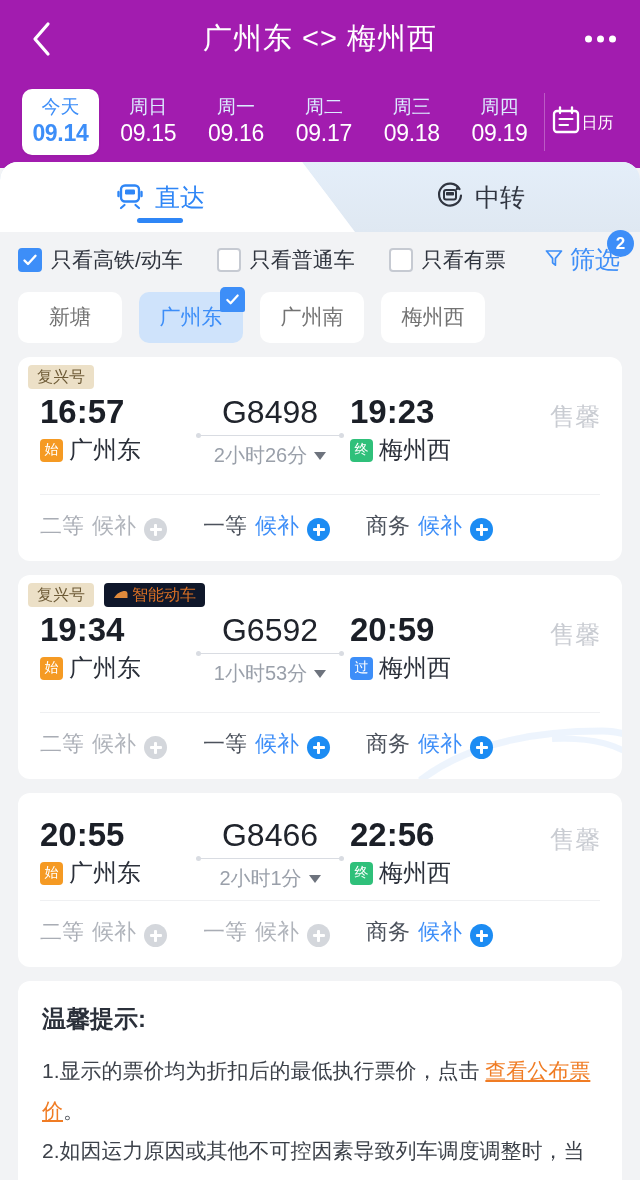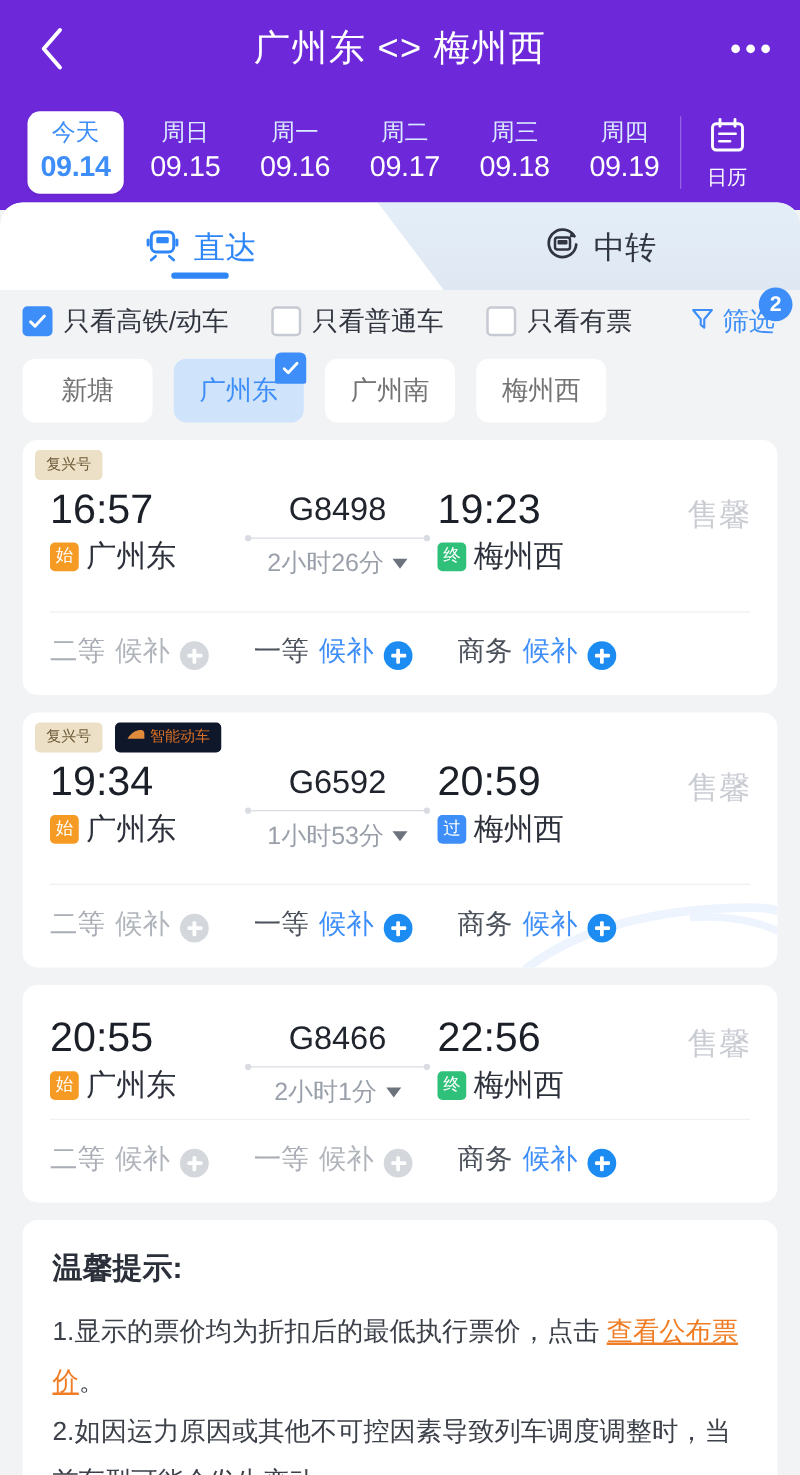--- a/index.html
+++ b/index.html
@@ -8,21 +8,21 @@
     width: 640px;
     height: 1180px;
     font-family: "Liberation Sans", "DejaVu Sans", sans-serif;
     background: #f2f3f5;
     overflow: hidden;
     position: relative;
   }
 
   
   .header {
-    background: #6d28d9;
+    background: #a21caf;
     padding: 0;
     position: relative;
     height: 168px;
   }
   .nav-row {
     height: 78px;
     display: flex;
     align-items: center;
     padding: 0 22px;
     position: relative;
@@ -102,21 +102,21 @@
   .date-item.active {
     background: #ffffff;
     box-shadow: 0 1px 3px rgba(0,0,0,0.06);
   }
   .date-item.active .dow { color: #3d8ef8; }
   .date-item.active .dnum { color: #3d8ef8; font-weight: 700; }
 
   .calendar-btn {
     width: 74px;
     display: flex;
-    flex-direction: column;
+    flex-direction: row;
     align-items: center;
     justify-content: center;
     cursor: pointer;
     border-left: 1px solid rgba(255,255,255,0.28);
     height: 58px;
     margin-left: 6px;
   }
   .calendar-btn .cal-label {
     color: #fff;
     font-size: 16px;
@@ -218,21 +218,21 @@
   .filter-btn {
     margin-left: auto;
     display: flex;
     align-items: center;
     gap: 5px;
     position: relative;
     cursor: pointer;
     padding-right: 4px;
   }
   .filter-btn .flbl {
-    font-size: 21px;
+    font-size: 25px;
     color: #3d8ef8;
   }
   .filter-badge {
     position: absolute;
     top: -13px;
     right: -10px;
     min-width: 27px;
     height: 27px;
     border-radius: 14px;
     background: #3d8ef8;
@@ -297,21 +297,21 @@
     pointer-events: none;
   }
   .badges {
     display: flex;
     gap: 10px;
     padding: 8px 0 0 10px;
     height: 31px;
     align-items: flex-start;
   }
   .badge {
-    font-size: 12px;
+    font-size: 16px;
     border-radius: 4px;
     padding: 3px 9px 4px;
     line-height: 17px;
     white-space: nowrap;
   }
   .badge.fuxing {
     background: #ece0c7;
     color: #6d5a36;
   }
   .badge.smart {
@@ -329,21 +329,21 @@
     position: relative;
     min-height: 98px;
   }
   .leg {
     width: 150px;
     flex: 0 0 auto;
   }
   .leg.arr { width: 170px; }
   .leg .time {
     font-size: 33px;
-    font-weight: 400;
+    font-weight: 700;
     color: #1b1f27;
     letter-spacing: 0px;
     line-height: 40px;
   }
   .leg .stn {
     display: flex;
     align-items: center;
     gap: 6px;
     margin-top: 2px;
   }
@@ -365,21 +365,21 @@
     color: #2b303a;
   }
 
   .mid {
     flex: 0 0 auto;
     width: 160px;
     text-align: center;
     padding-top: 3px;
   }
   .mid .trainno {
-    font-size: 26px;
+    font-size: 32px;
     color: #20242c;
     line-height: 34px;
   }
   .mid .line {
     position: relative;
     height: 10px;
     margin: 2px 6px 1px;
   }
   .mid .line::before {
     content: "";

